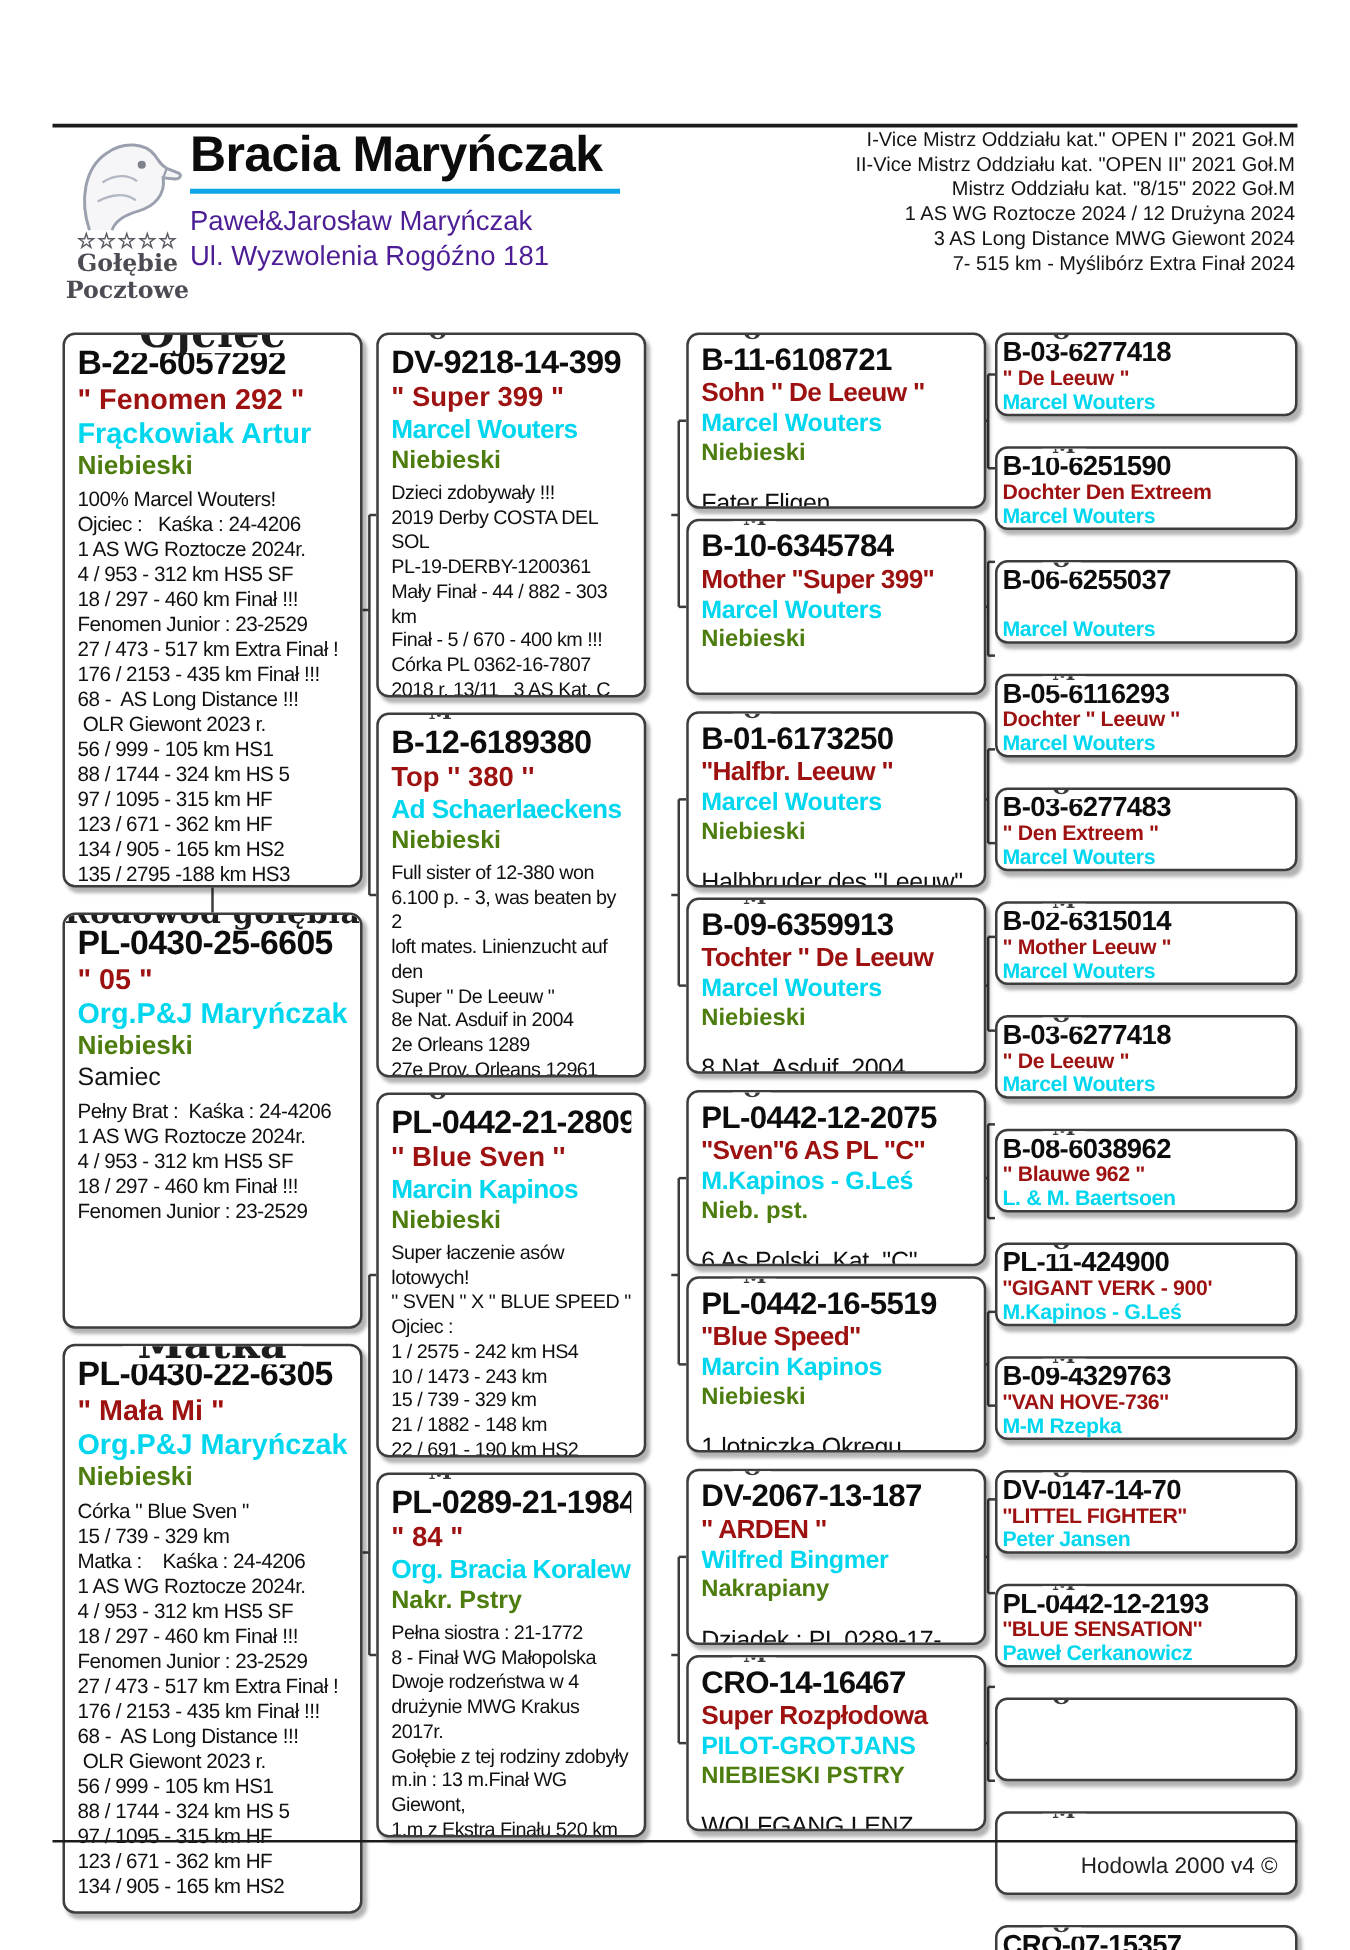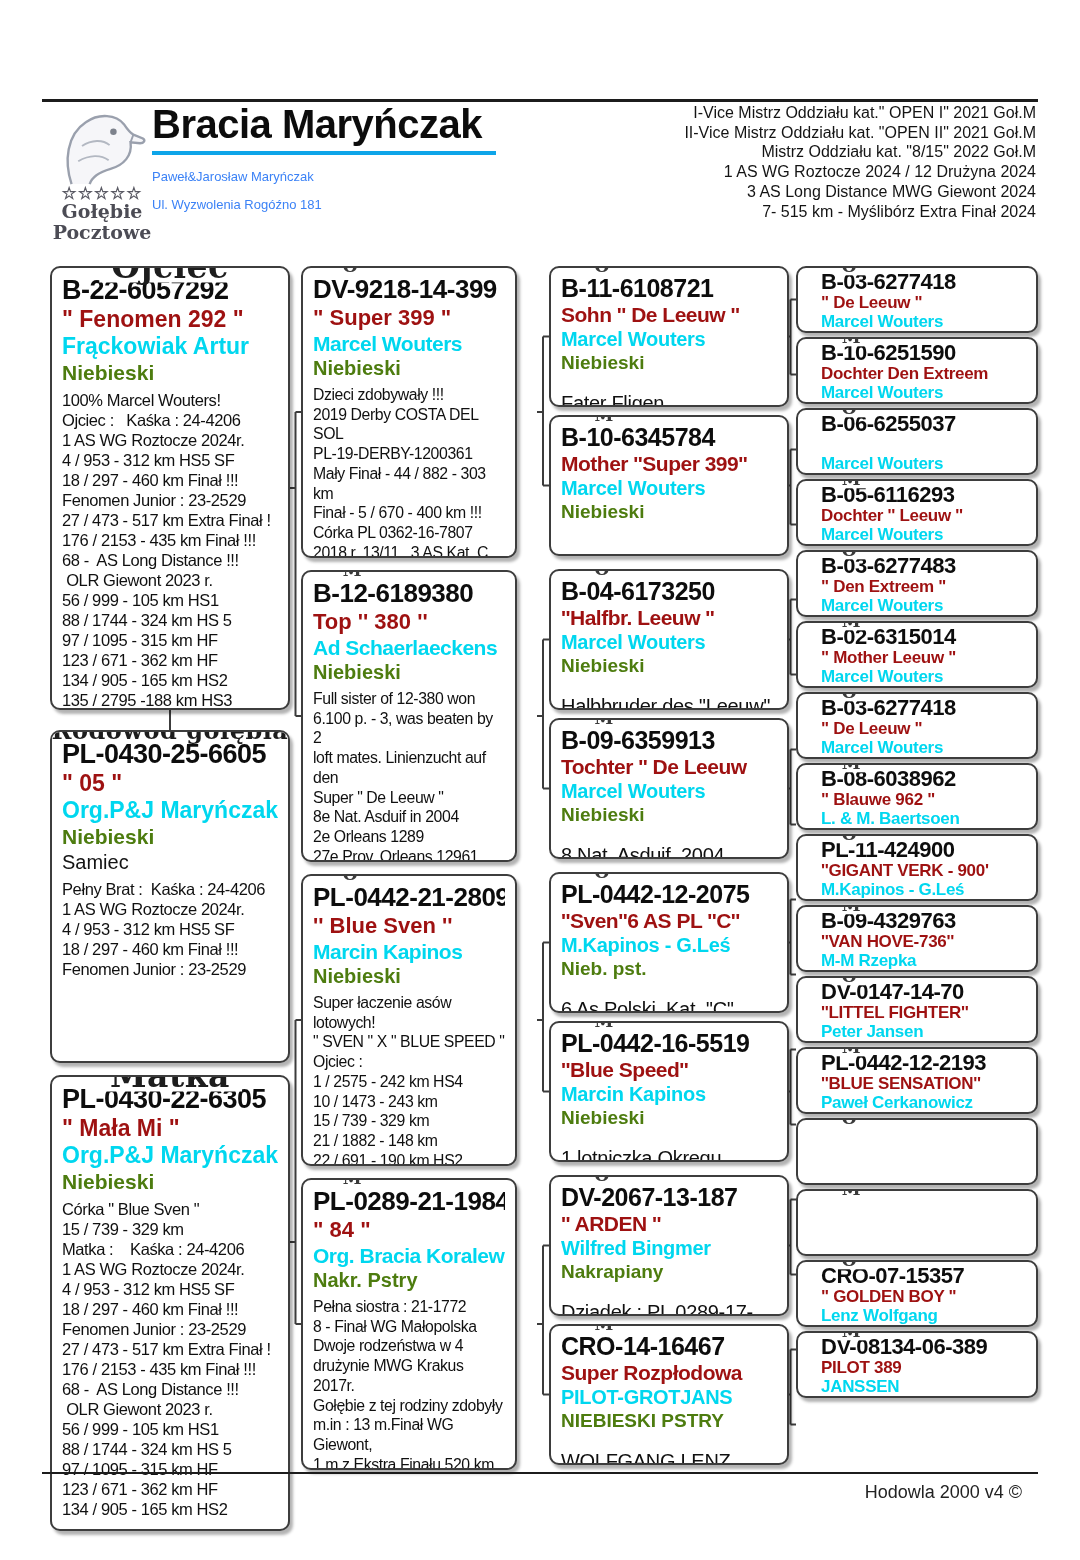--- a/index.html
+++ b/index.html
@@ -14,21 +14,21 @@
 
   
   .logo{position:absolute;left:50px;top:108px;width:104px;text-align:center;
         font-family:"DejaVu Serif","Liberation Serif",serif;font-weight:bold;color:#4c4c55}
   .logo svg{display:block;margin:0 auto}
   .logo .stars{font-size:17px;letter-spacing:1px;line-height:15px;color:#5a5a64}
   .logo .cap{font-size:19px;line-height:21px}
   .titleblock{position:absolute;left:152px;top:102px}
   .titleblock h1{margin:0;font-size:40px;font-weight:bold;letter-spacing:-.5px;line-height:1.1;
       color:#0c0c0c;display:inline-block;border-bottom:4px solid #0ea5e9;padding:0 14px 5px 0}
-  .sub{font-size:13px;line-height:27.5px;margin-top:8px;color:#3b82f6}
+  .sub{font-size:22px;line-height:27.5px;margin-top:8px;color:#4c1d95}
   .ach{position:absolute;right:44px;top:103px;width:440px;text-align:right;
        font-size:16px;line-height:19.7px;color:#141414}
 
   
   .ped{position:absolute;left:0;top:252px;width:1080px;height:1250px}
   svg.conn{position:absolute;left:0;top:0;pointer-events:none}
   .col{position:absolute;top:14px}
   .col1{left:50px;width:240px}
   .col2{left:301px;width:216px}
   .col3{left:549px;width:240px}
@@ -73,21 +73,21 @@
   .gen2 .details{font-size:15.8px;line-height:19.7px;letter-spacing:-.4px;margin-top:4px}
   
   .gen3 .box{height:141px;margin-bottom:13px}
   .gen3 .box:nth-child(odd){margin-bottom:8px}
   .gen3 .ring{font-size:25px;line-height:29px;letter-spacing:-.5px}
   .gen3 .pname{font-size:21px;line-height:24px;letter-spacing:-.5px}
   .gen3 .fancier{font-size:20px;line-height:24px;letter-spacing:-.3px}
   .gen3 .pcolor{font-size:19px;line-height:23px}
   .gen3 .details{font-size:20px;line-height:20px;letter-spacing:-.3px;margin-top:19px}
   
-  .gen4 .box{height:67px;margin-bottom:4px;padding:2px 23px}
+  .gen4 .box{height:67px;margin-bottom:24px;padding:2px 4px}
   .gen4 .ring{font-size:22px;line-height:23px;letter-spacing:-.5px}
   .gen4 .pname{font-size:17px;line-height:19px;min-height:19px;letter-spacing:-.3px}
   .gen4 .fancier{font-size:17px;line-height:19px;min-height:19px;letter-spacing:-.3px}
 
   .credit{position:absolute;right:58px;top:1482px;font-size:18px;color:#222}
 </style>
 </head>
 <body>
 
 <div class="rule" id="rule-top"></div>
@@ -340,21 +340,21 @@
     <span class="tag">M</span>
     <div class="ring">B-10-6345784</div>
     <div class="pname">Mother ''Super 399''</div>
     <div class="fancier">Marcel Wouters</div>
     <div class="pcolor">Niebieski</div>
 
   </div>
       <div class="box">
 
     <span class="tag">O</span>
-    <div class="ring">B-04-6173250</div>
+    <div class="ring">B-01-6173250</div>
     <div class="pname">''Halfbr. Leeuw ''</div>
     <div class="fancier">Marcel Wouters</div>
     <div class="pcolor">Niebieski</div>
 
     <div class="details">Halbbruder des ''Leeuw''</div>
   </div>
       <div class="box">
 
     <span class="tag">M</span>
     <div class="ring">B-09-6359913</div>

